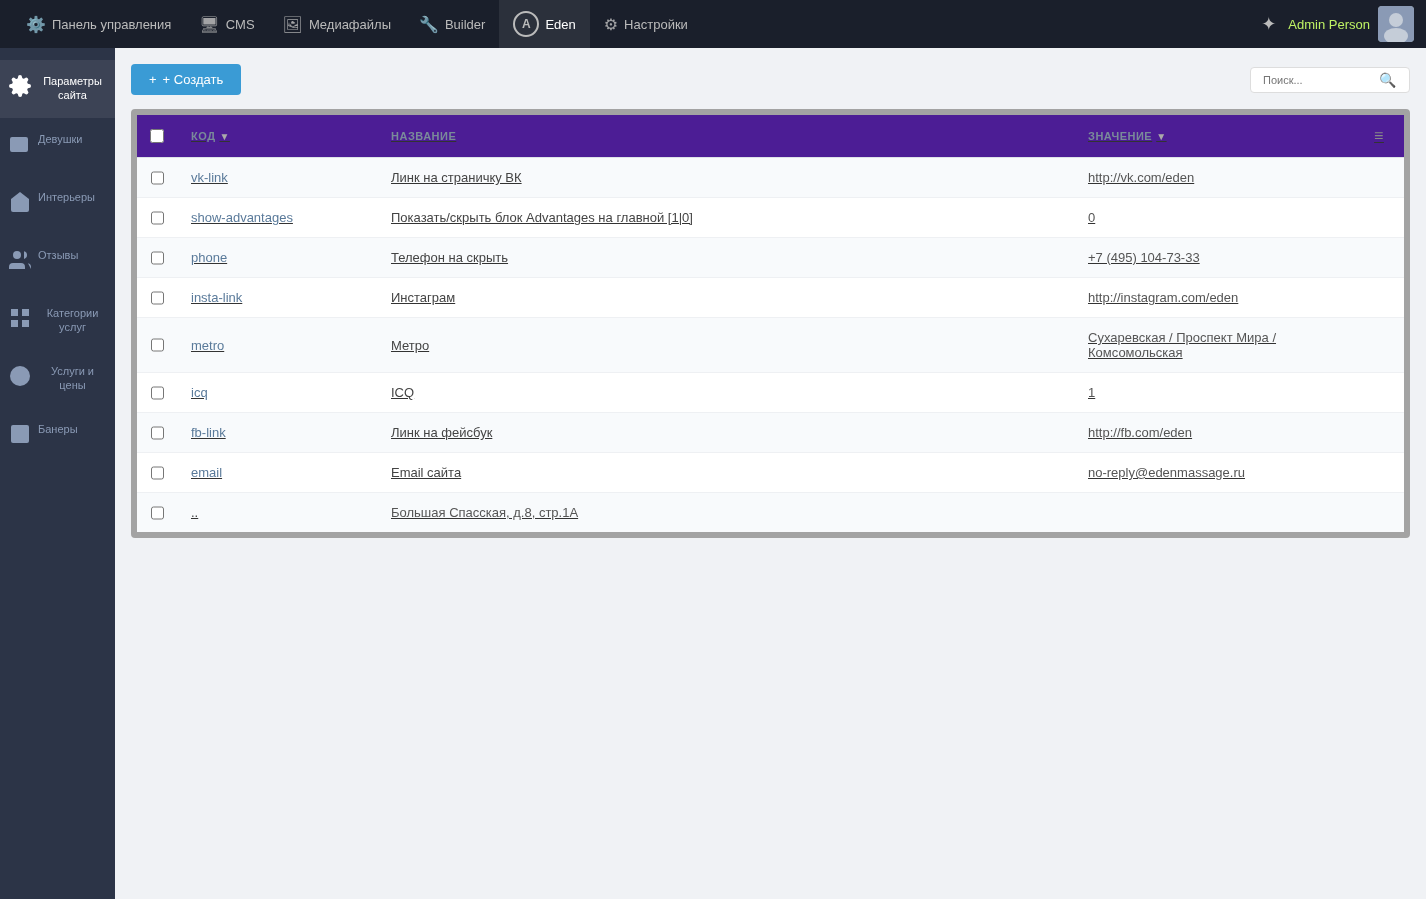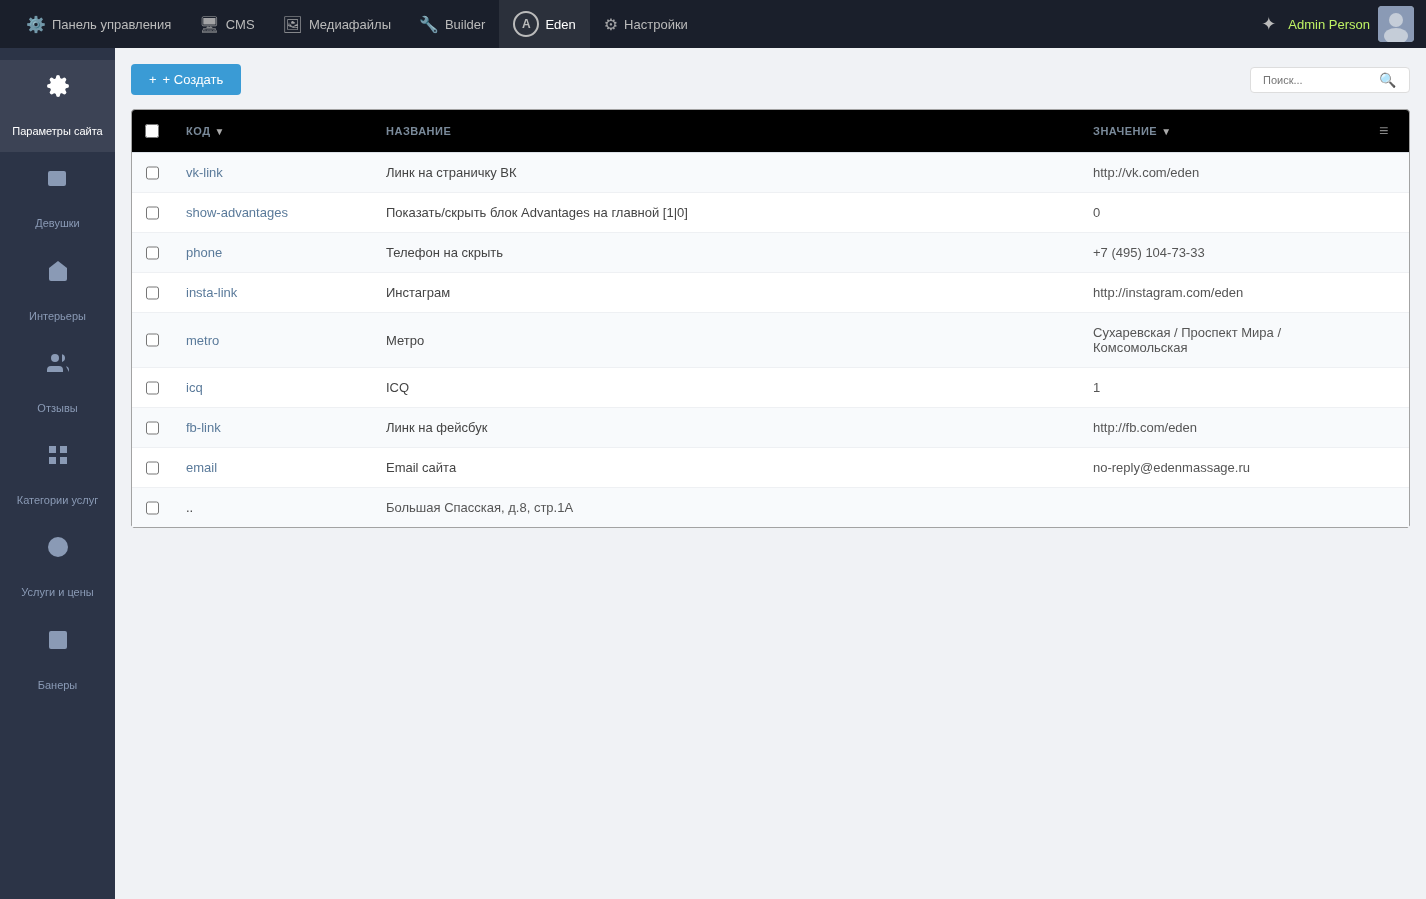--- a/index.html
+++ b/index.html
@@ -38,23 +38,23 @@
     .topnav-compass { font-size: 18px; color: #bbb; margin-right: 4px; }
 
     
     .sidebar {
       position: fixed; top: 48px; left: 0; bottom: 0;
       width: 115px; background: #2c3447;
       display: flex; flex-direction: column; align-items: center;
       padding-top: 12px; overflow-y: auto;
     }
     .sidebar-item {
-      display: flex; flex-direction: column; align-items: center;
+      display: flex; align-items: flex-start;
       width: 100%; padding: 14px 8px; cursor: pointer;
-      color: #8a9ab5; text-align: center; gap: 20px;
+      color: #8a9ab5; text-align: center; gap: 6px;
     }
     .sidebar-item.active { background: rgba(255,255,255,0.08); color: #fff; }
     .sidebar-icon { font-size: 22px; }
     .sidebar-label { font-size: 11px; line-height: 1.3; }
 
     
     .main {
       margin-top: 48px; margin-left: 115px;
       padding: 16px; min-height: calc(100vh - 48px);
       background: #f0f2f5;
@@ -78,22 +78,23 @@
       width: 160px;
     }
     .search-box input {
       border: none; outline: none; font-size: 11px;
       padding: 6px 4px; width: 120px; color: #999;
     }
     .search-icon { color: #999; font-size: 14px; }
 
     
     .table-container {
-      background: #000000; border-radius: 4px;
-      border: 1px solid #a3a3a3;
+      background: #4c1d95; border-radius: 4px;
+      border: 6px solid #a3a3a3;
+      text-decoration: underline;
     }
     .table-header {
       display: grid;
       grid-template-columns: 40px 200px 1fr 280px 50px;
       border-bottom: 1px solid #dde2e8;
       padding: 0;
     }
     .th {
       padding: 12px 14px; font-size: 11px;
       font-weight: 600; color: #7a8a9a;

